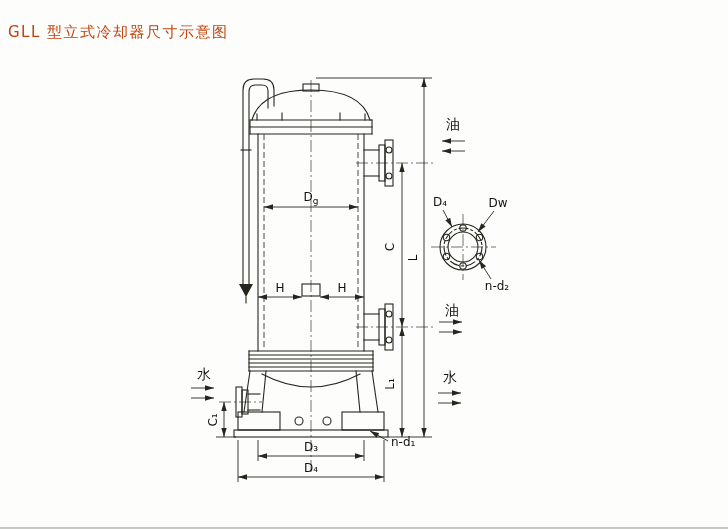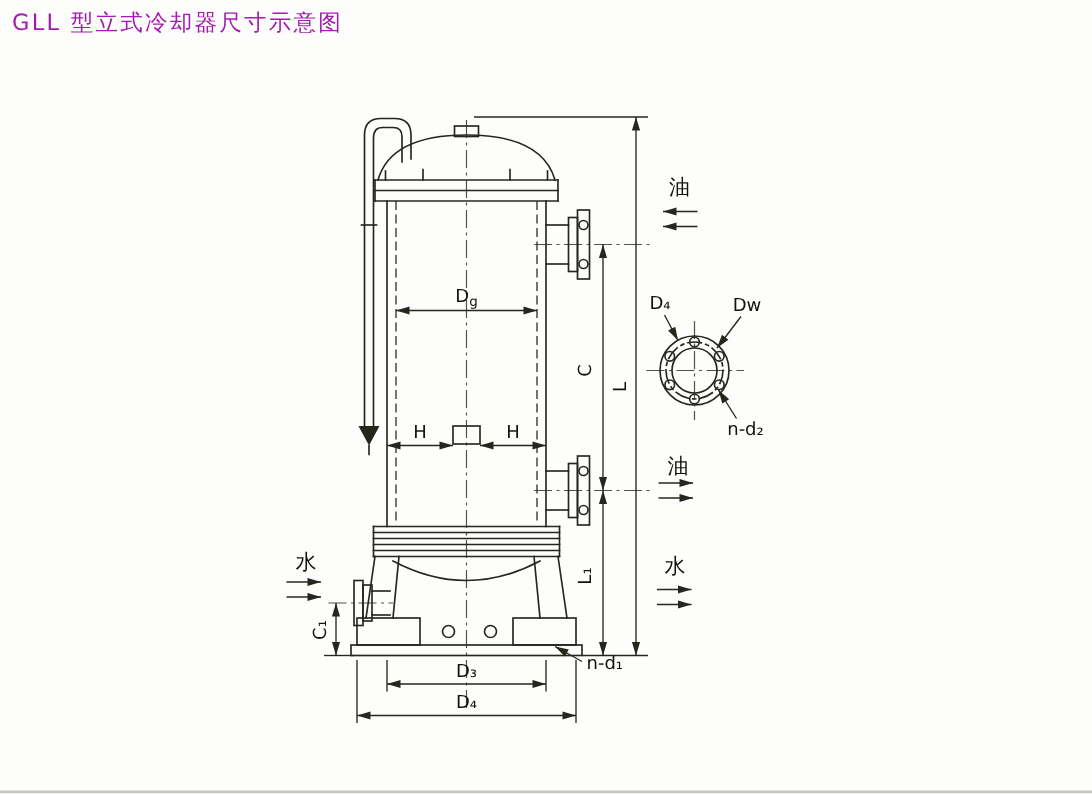--- a/index.html
+++ b/index.html
@@ -1,19 +1,19 @@
 <!DOCTYPE html>
 <html><head>
 <meta charset="utf-8">
 <style>
   html,body{margin:0;padding:0;background:#e9e9e9;}
   .page{position:relative;width:728px;height:529px;background:#fdfdfb;overflow:hidden;
         font-family:"DejaVu Sans",sans-serif;}
-  .title{position:absolute;left:8px;top:5px;font:500 15px/1.4 "DejaVu Sans",sans-serif;
-         color:#a21caf;letter-spacing:1.5px;}
+  .title{position:absolute;left:8px;top:22px;font:500 15px/1.4 "DejaVu Sans",sans-serif;
+         color:#c2410c;letter-spacing:1.5px;}
   .bottom-edge{position:absolute;left:0;right:0;bottom:0;height:2px;background:#c9c9c4;}
   svg{position:absolute;left:0;top:0;}
   .s line,.s path,.s rect,.s circle{stroke:#26261f;stroke-width:1.1;fill:none;
       stroke-linecap:square;}
   .s .fill{fill:#26261f;stroke:none;}
   .cl line{stroke:#52524a;stroke-width:0.8;stroke-dasharray:12 3 2 3;fill:none;}
   .clc{stroke:#52524a;stroke-width:0.8;stroke-dasharray:9 3 2 3;fill:none;}
   .dash line{stroke:#33332c;stroke-width:0.9;stroke-dasharray:6 3;}
   .dim line,.dim path{stroke:#26261f;stroke-width:0.9;fill:none;}
   .lbl text{font-family:"DejaVu Sans",sans-serif;font-size:12px;fill:#12120d;}

